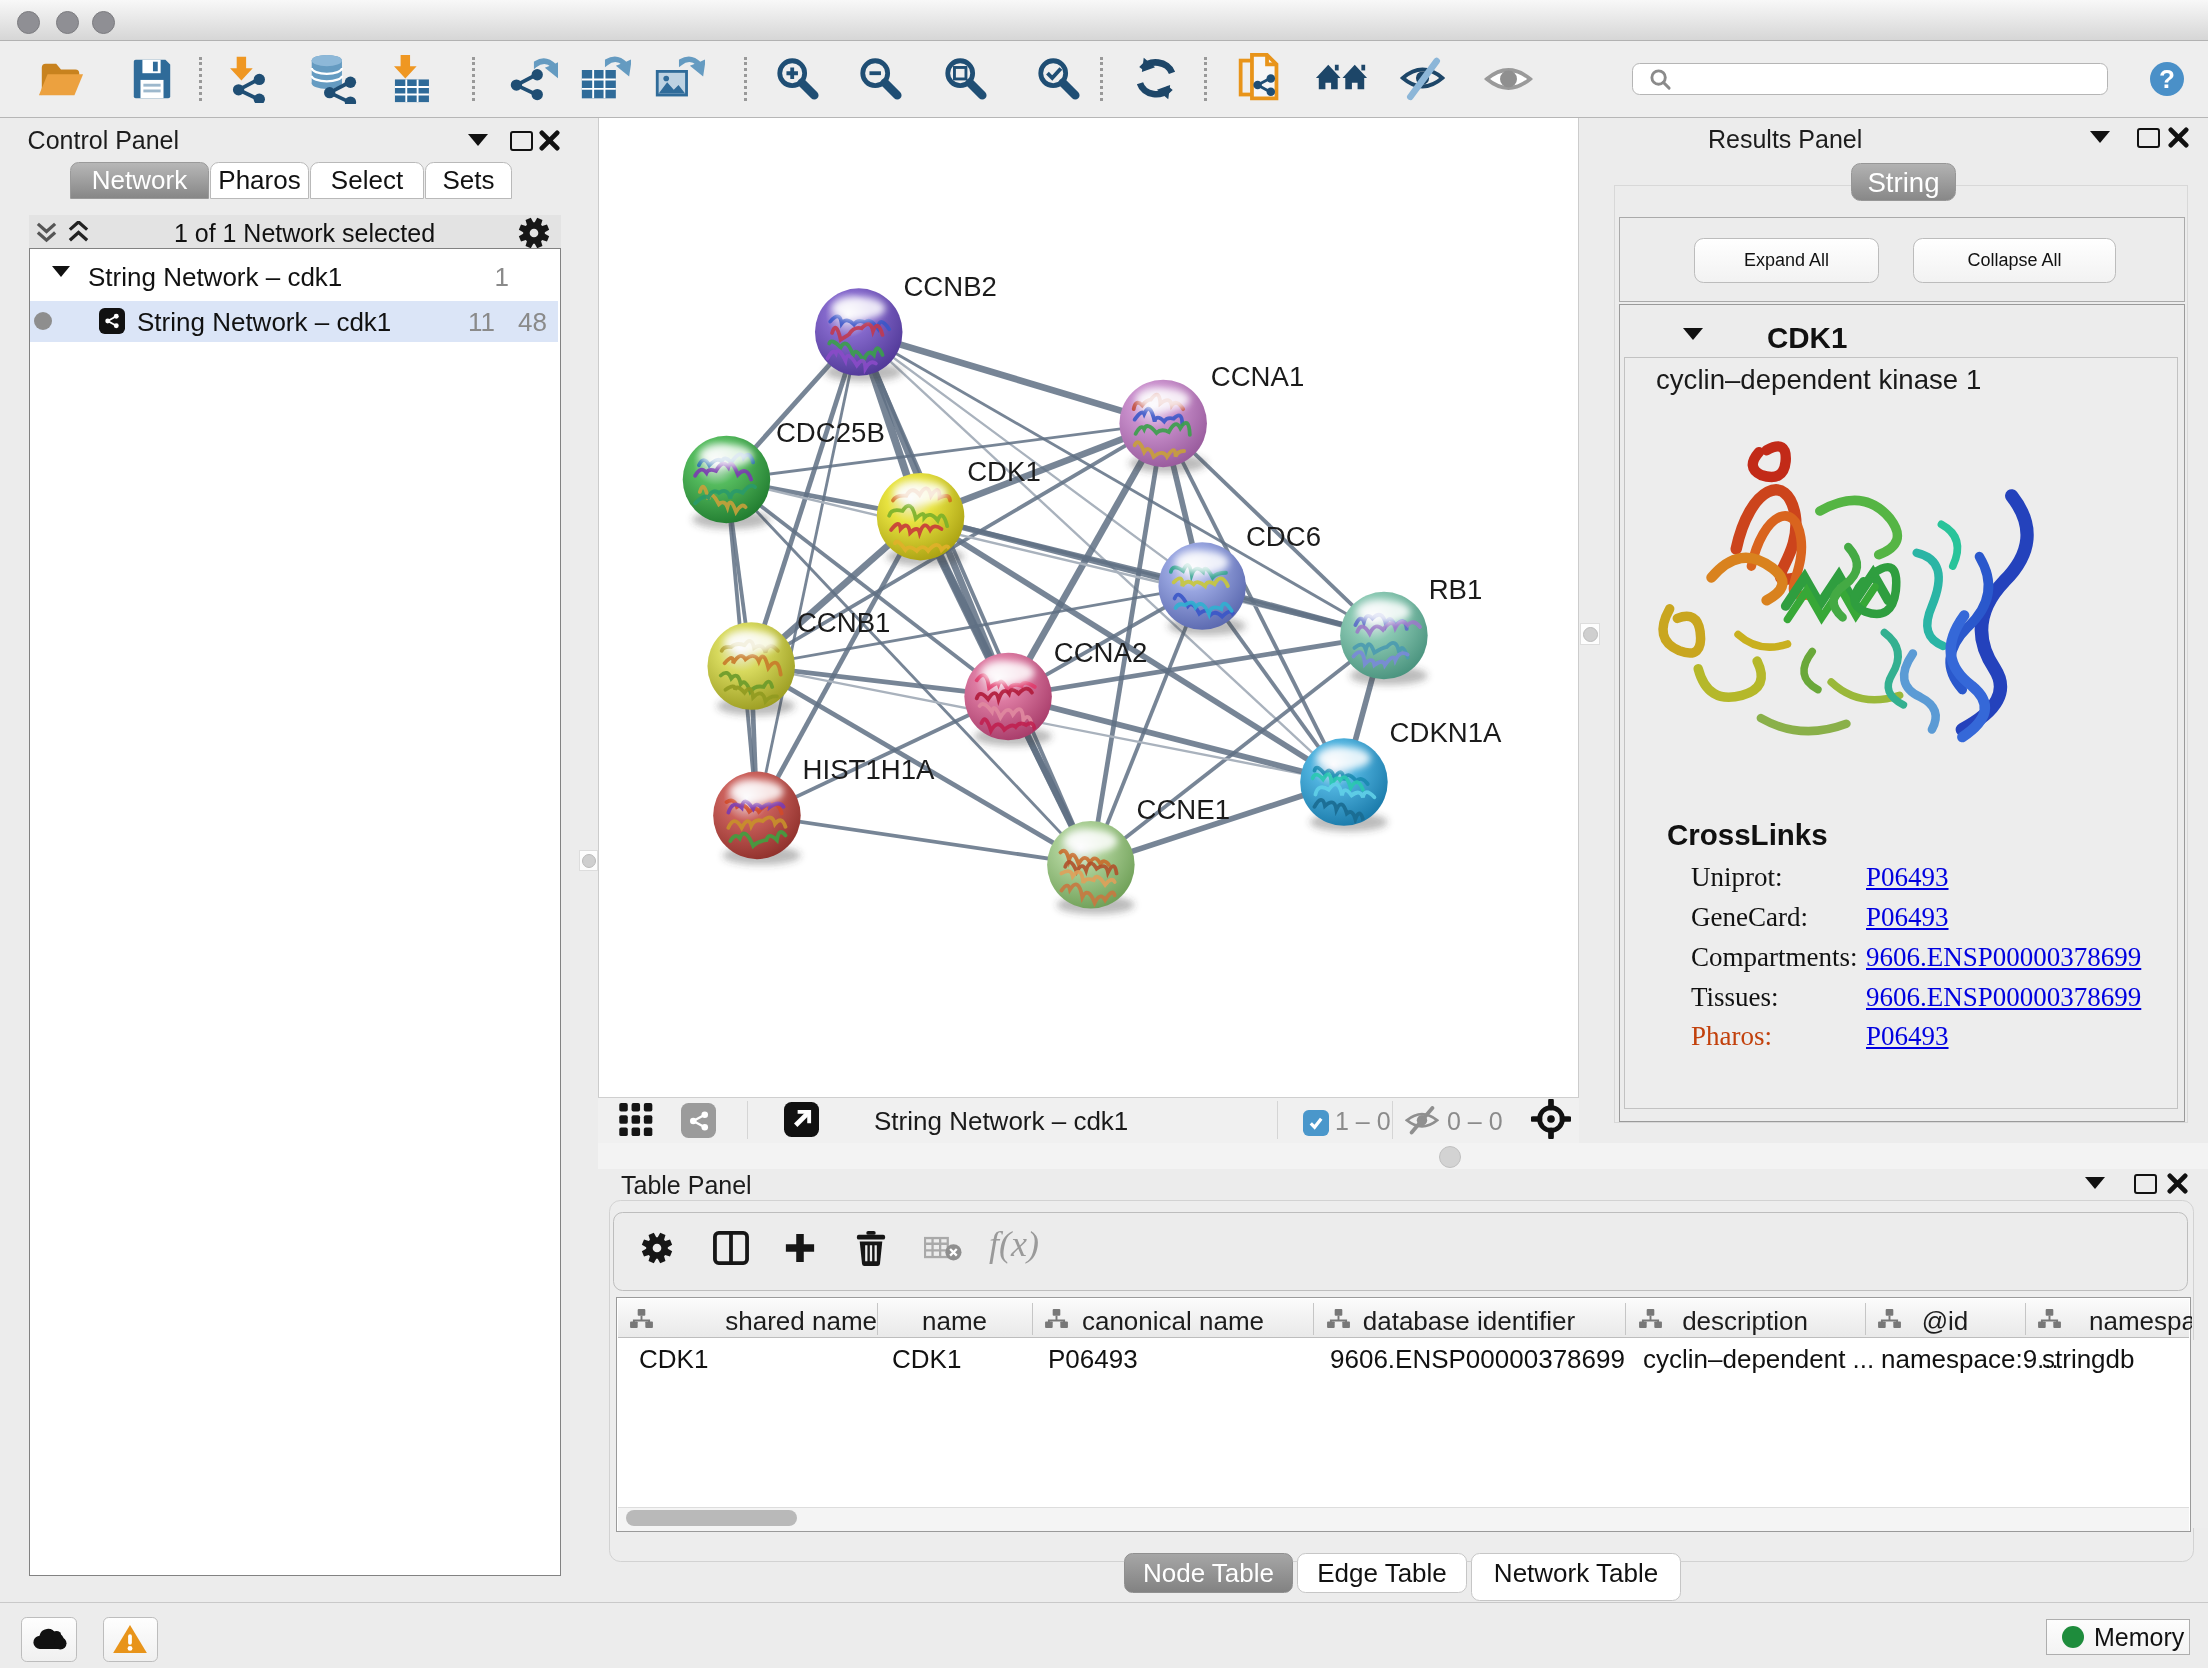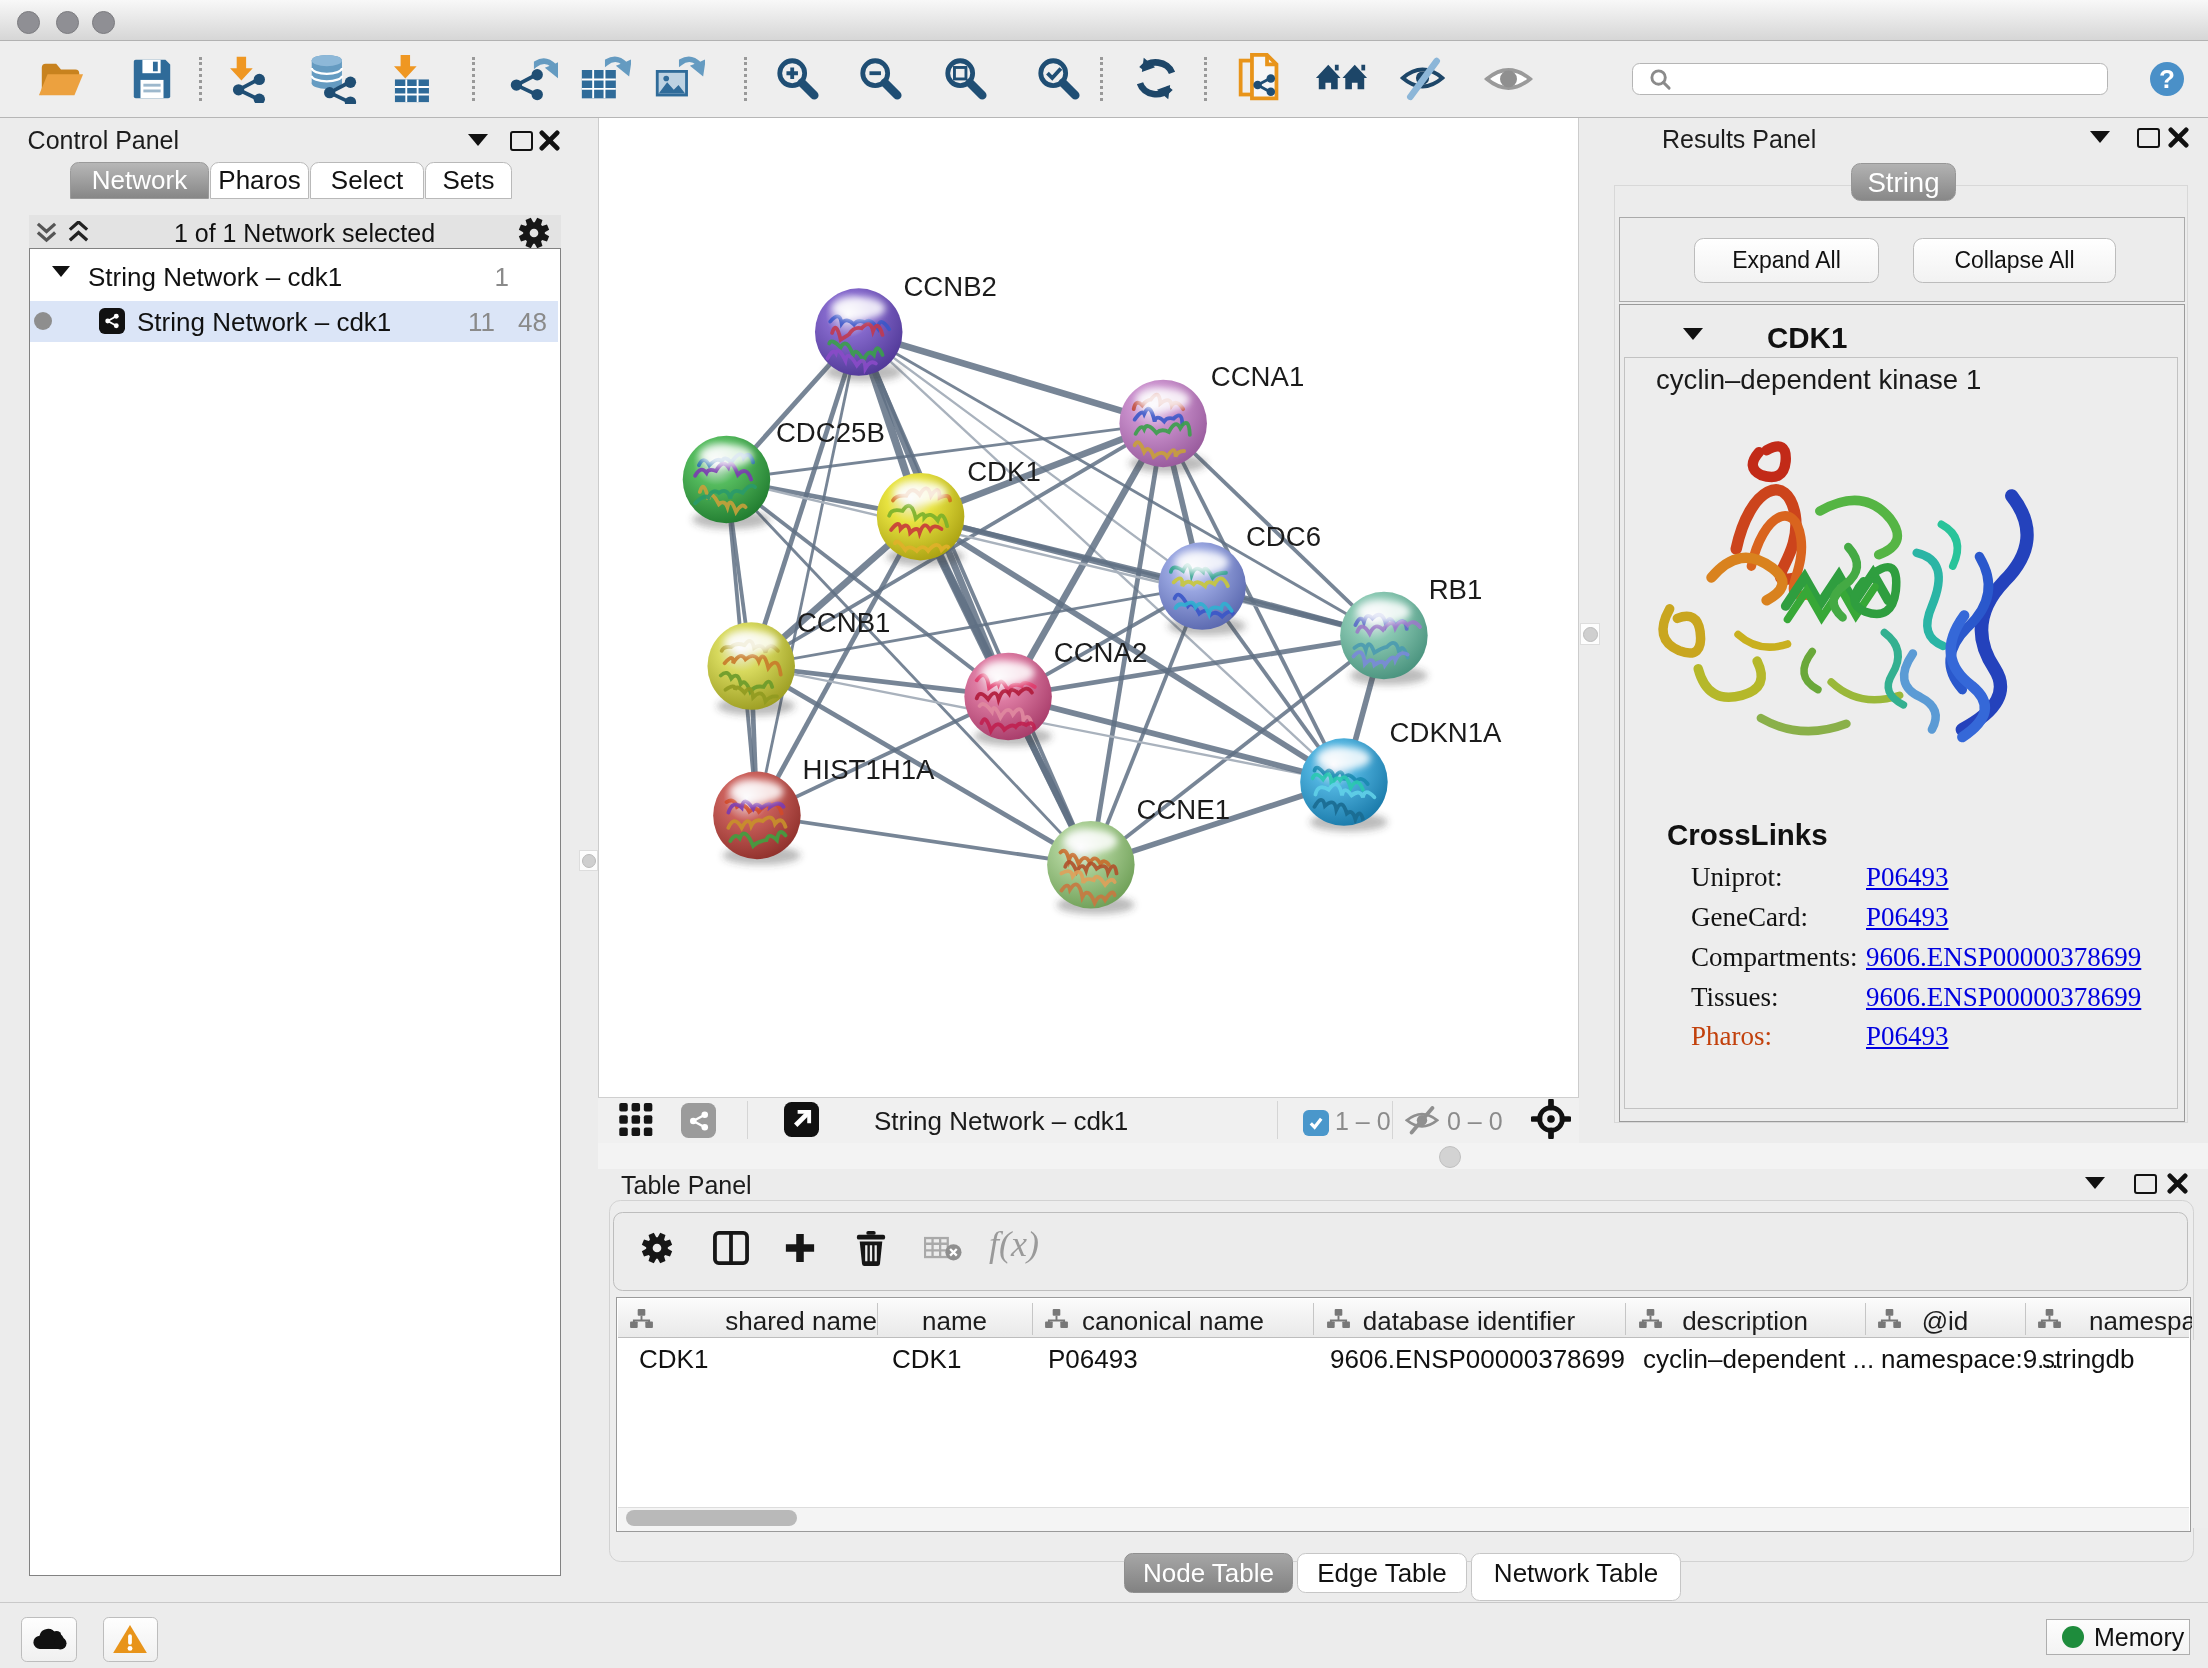--- a/index.html
+++ b/index.html
@@ -3,21 +3,21 @@
 <meta charset="utf-8">
 <style>
 html,body{margin:0;padding:0}
 #app{position:relative;width:2208px;height:1668px;background:#ececec;font-family:"Liberation Sans",sans-serif;overflow:hidden}
 .abs{position:absolute}
 .panelhead{font-size:25px;color:#1c1c1c}
 .tri{width:0;height:0;border-left:10.5px solid transparent;border-right:10.5px solid transparent;border-top:12.4px solid #111}
 .maxbox{width:19px;height:16px;border:2.9px solid #111;border-radius:2.9px}
 .tab{position:absolute;height:37px;border:1px solid #b9b9b9;background:#fff;color:#111;font-size:26px;text-align:center;box-sizing:border-box;border-radius:8.6px 8.6px 0 0}
 .tabsel{background:linear-gradient(#b7b7b7,#878787);color:#fff;border-color:#9a9a9a}
-.btn{position:absolute;background:linear-gradient(#ffffff,#f2f2f2);border:1.9px solid #bcbcbc;border-radius:9.5px;box-sizing:border-box;font-size:23px;color:#111;text-align:center}
+.btn{position:absolute;background:linear-gradient(#ffffff,#f2f2f2);border:1.9px solid #bcbcbc;border-radius:9.5px;box-sizing:border-box;font-size:18px;color:#111;text-align:center}
 a.lnk{color:#0000e0;text-decoration:underline}
 </style>
 </head>
 <body>
 <div id="app">
 
 <div class="abs" style="left:0;top:0;width:2208px;height:41px;background:linear-gradient(#f8f8f8,#d6d6d6);border-bottom:1.9px solid #b2b2b2;box-sizing:border-box"></div>
 <div class="abs" style="left:17px;top:10.5px;width:21px;height:21px;border-radius:50%;background:#8f8f94;border:1px solid #7c7c80"></div>
 <div class="abs" style="left:56px;top:10.5px;width:21px;height:21px;border-radius:50%;background:#8f8f94;border:1px solid #7c7c80"></div>
 <div class="abs" style="left:92px;top:10.5px;width:21px;height:21px;border-radius:50%;background:#8f8f94;border:1px solid #7c7c80"></div>
@@ -552,21 +552,21 @@
       </g>
 <circle cx="21" cy="21" r="4" fill="#111"></circle>
 </svg>
 
 <div class="abs" style="left:598px;top:1143px;width:1610px;height:26px;background:#f3f3f3"></div>
 <div class="abs" style="left:1439px;top:1146px;width:20px;height:20px;border-radius:50%;background:#d3d3d3;border:1px solid #c0c0c0"></div>
 
 <div class="abs" style="left:1580px;top:623px;width:20px;height:22px;background:#fdfdfd;border:1px solid #ddd;box-sizing:border-box"></div>
 <div class="abs" style="left:1583px;top:627px;width:13.3px;height:13.3px;border-radius:50%;background:#cfcfcf;border:1px solid #bbb"></div>
 
-<div class="abs panelhead" style="left:1662px;top:125px">Results Panel</div>
+<div class="abs panelhead" style="left:1708px;top:125px">Results Panel</div>
 <div class="abs tri" style="left:2090px;top:131px"></div>
 <div class="abs maxbox" style="left:2137px;top:128px"></div>
 <svg class="abs" style="left:2168px;top:127px" width="21" height="21" viewBox="0 0 22 22">
       <path d="M3 3 L19 19 M19 3 L3 19" stroke="#111" stroke-width="5" stroke-linecap="round"></path>
     </svg>
 <div class="abs" style="left:1614px;top:185px;width:574px;height:938px;border:1px solid #d8d8d8;background:#ececec;box-sizing:border-box"></div>
 <div class="abs" style="left:1851px;top:163px;width:105px;height:38px;background:linear-gradient(#b2b2b2,#888888);border:1px solid #979797;border-radius:9.5px;color:#fff;font-size:27.6px;text-align:center;line-height:37px;box-sizing:border-box">String</div>
 <div class="abs" style="left:1619px;top:217px;width:566px;height:85px;border:1.9px solid #aaa;box-sizing:border-box"></div>
 <div class="btn" style="left:1694px;top:238px;width:185px;height:45px;line-height:42px">Expand All</div>
 <div class="btn" style="left:1913px;top:238px;width:203px;height:45px;line-height:42px">Collapse All</div>

